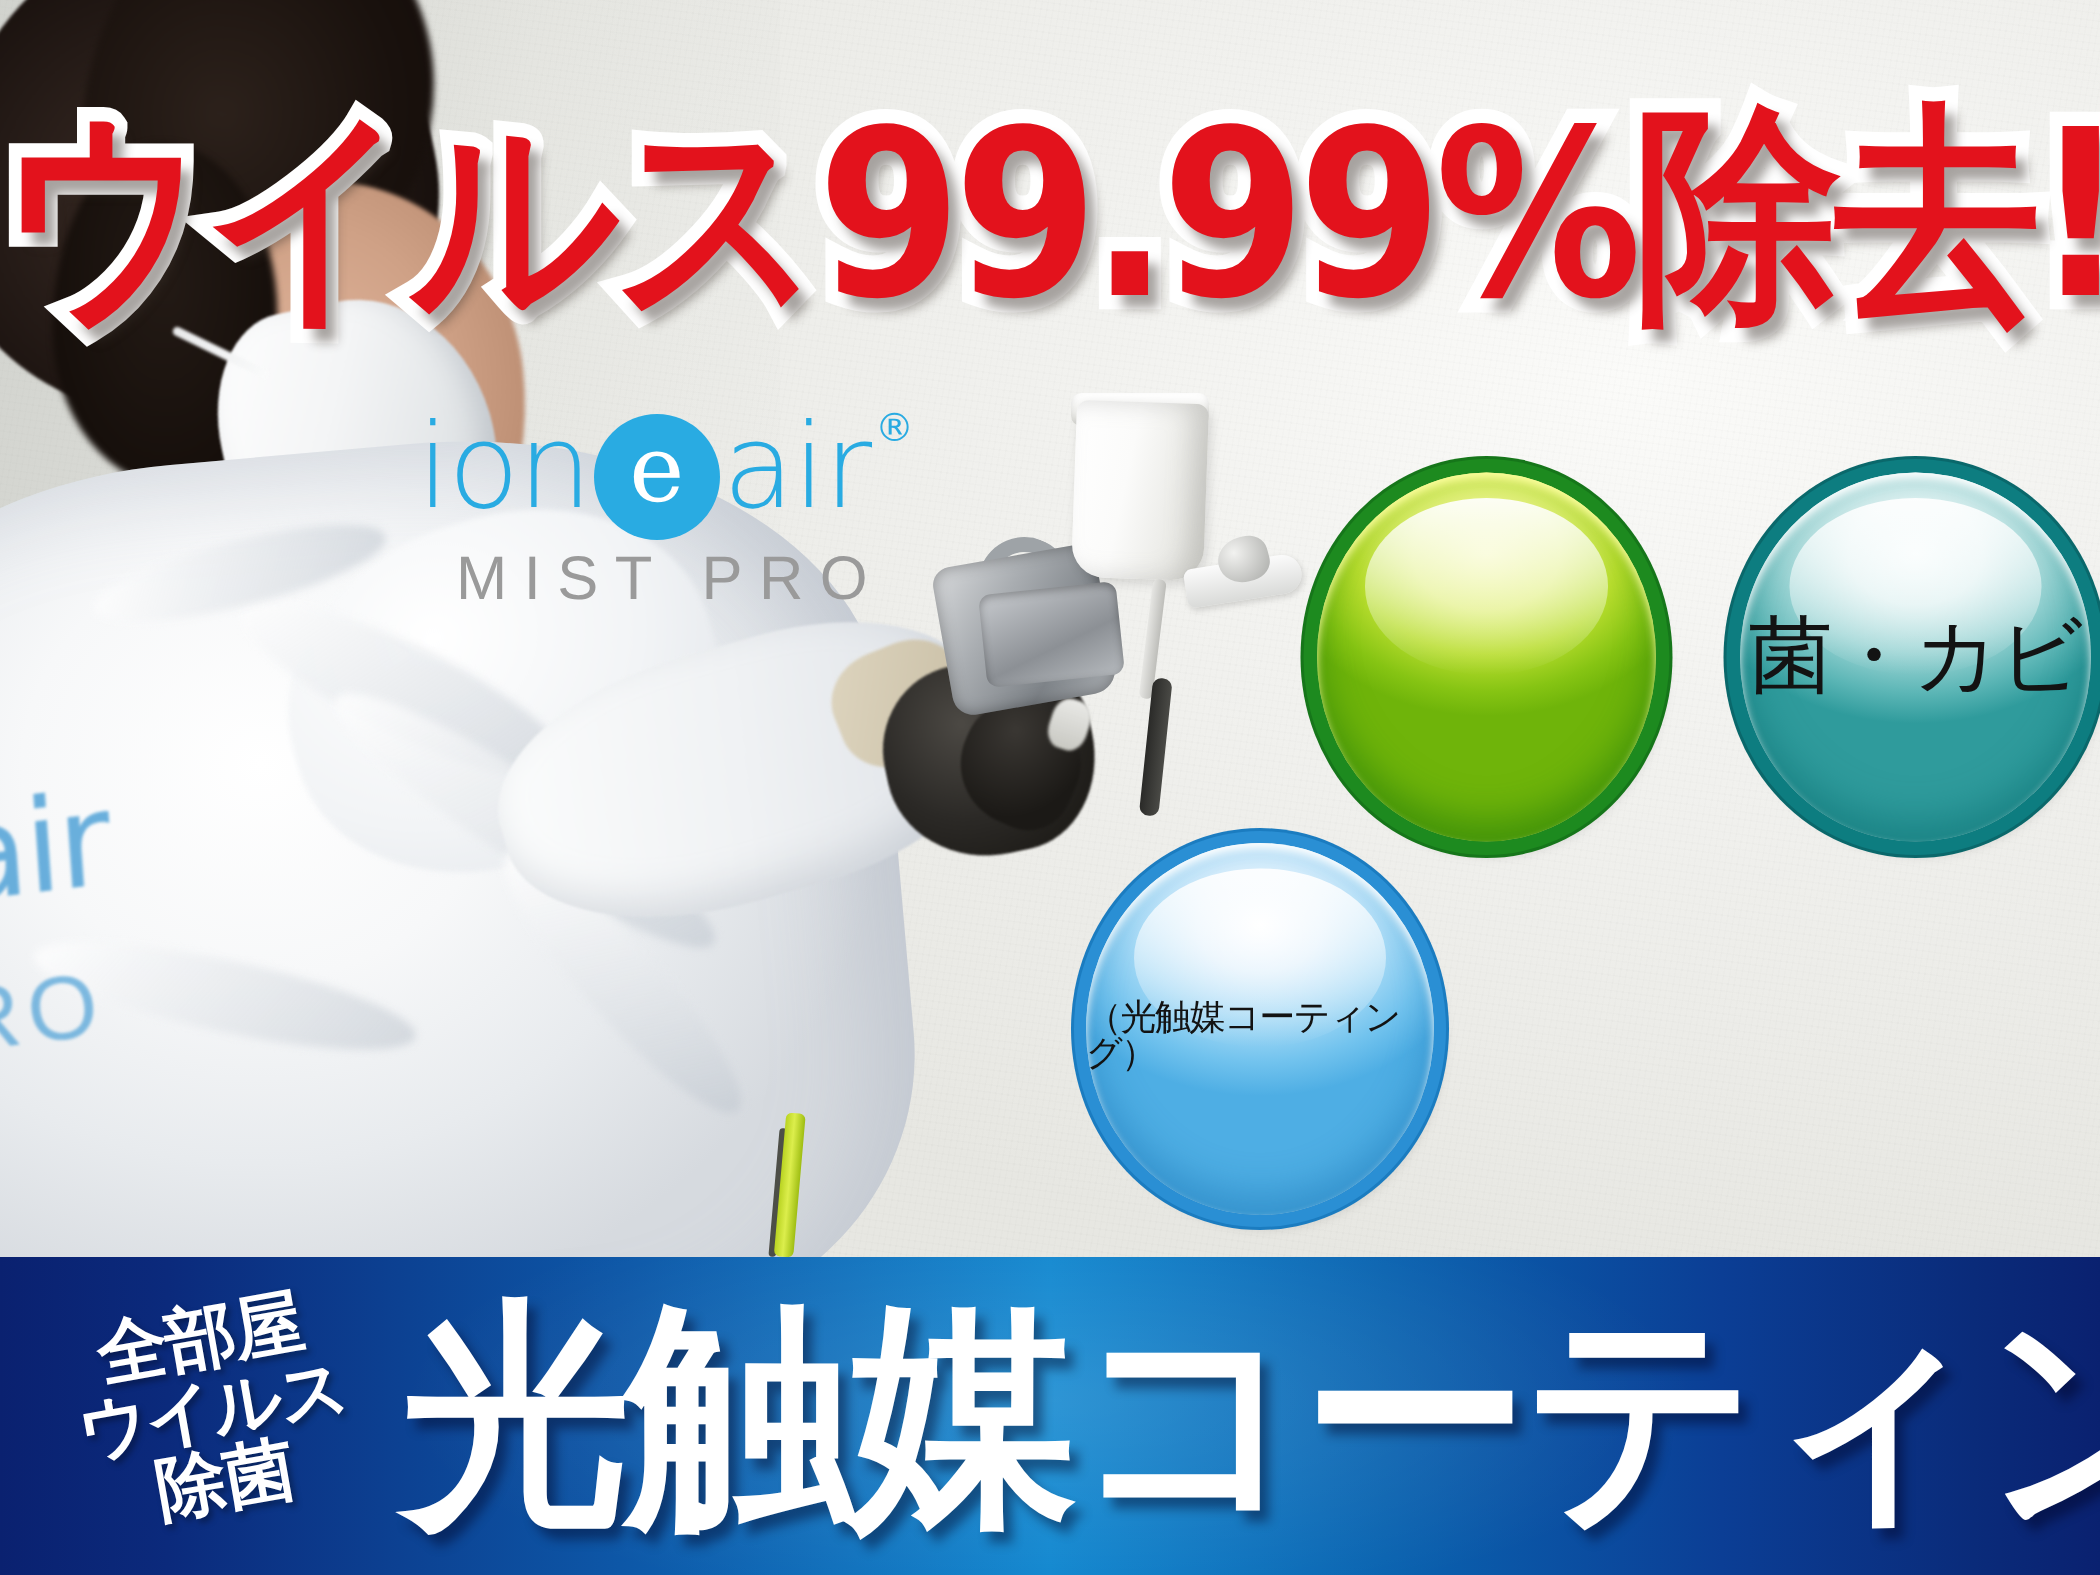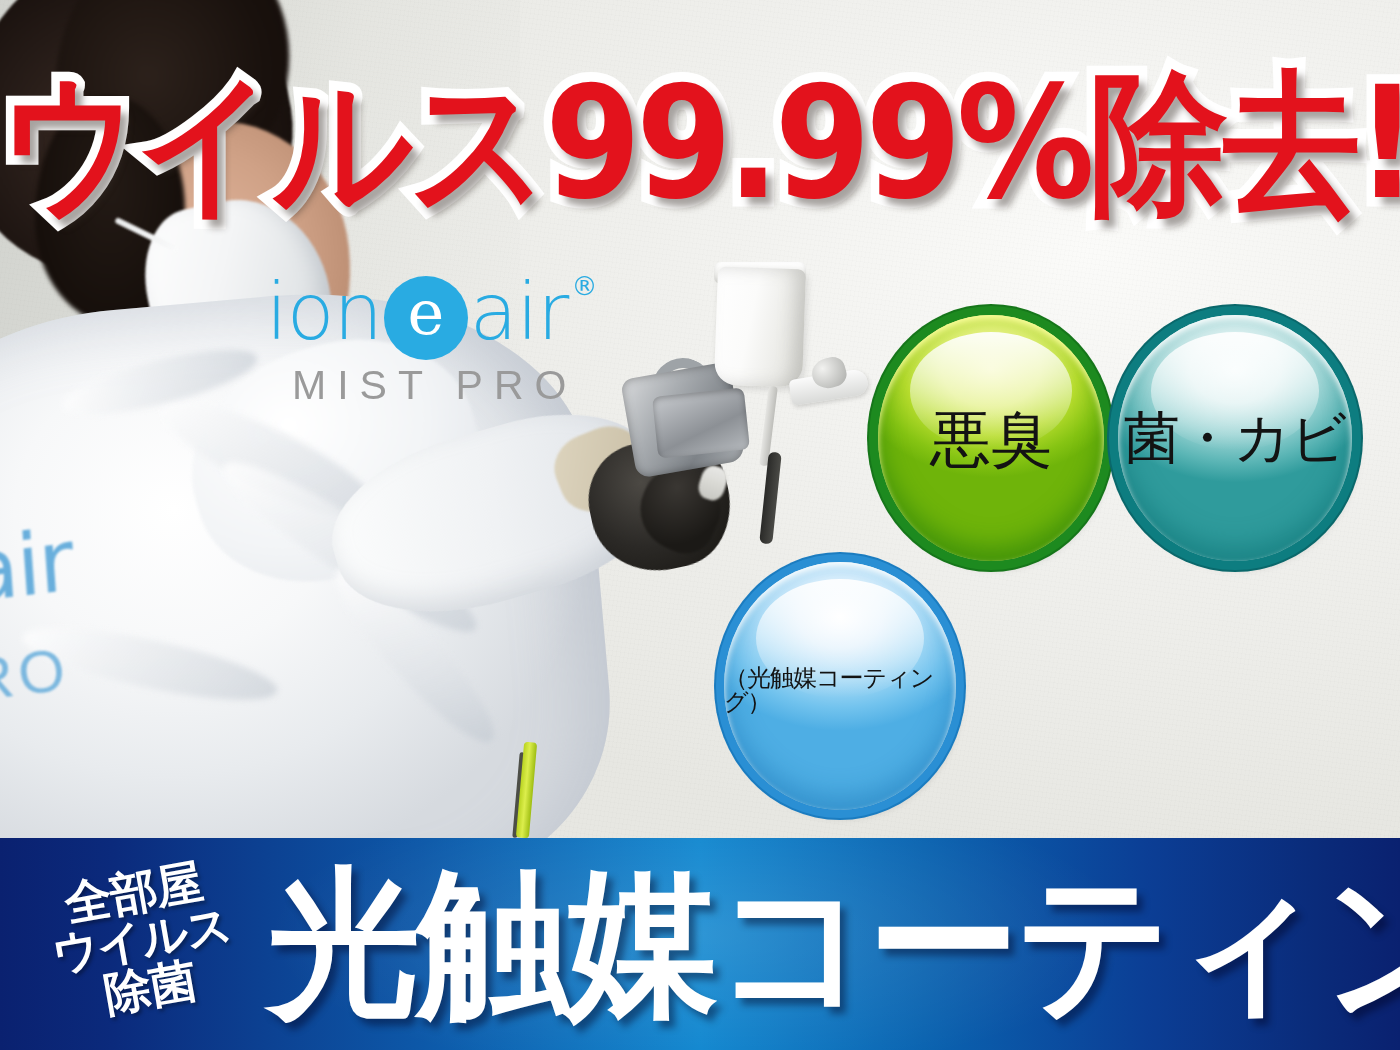--- a/index.html
+++ b/index.html
@@ -199,21 +199,21 @@
     background:linear-gradient(90deg,#b9d321 0%,#dcee4c 45%,#9ebd12 100%);
     transform:rotate(5deg);border-radius:4px;
   }
   .hose-dark{
     position:absolute;left:516px;top:752px;width:5px;height:86px;
     background:#2b2c22;transform:rotate(5deg);border-radius:3px;opacity:.8;
   }
 
   
   .logo{
-    position:absolute;left:266px;top:262px;width:380px;height:160px;
+    position:absolute;left:278px;top:262px;width:380px;height:160px;
   }
   .logo-row{
     position:absolute;left:0;top:0;width:380px;height:100px;
     display:flex;align-items:center;
   }
   .logo-txt{
     font-family:"DejaVu Sans",sans-serif;
     font-size:78px;color:#29abe2;font-weight:300;letter-spacing:-1px;
     line-height:1;
   }
@@ -288,21 +288,21 @@
     left:878px;top:315px;width:226px;height:246px;
     background:
       radial-gradient(ellipse 62% 44% at 50% 22%, #f2f7a8 0%, #e0ef7a 35%, #b8dd2e 62%, #86c413 85%, #6fb40a 100%);
     box-shadow:0 0 0 9px #1d8a1f, 0 0 0 11px #16761a, 4px 6px 10px rgba(0,0,0,.25);
   }
   #bub-odor .rim{box-shadow:inset 0 4px 6px rgba(255,255,160,.95), inset 0 -14px 24px rgba(30,120,10,.55);}
   #bub-odor .b-label{font-size:61px;}
 
   
   #bub-mold{
-    left:1118px;top:315px;width:234px;height:246px;
+    left:1160px;top:315px;width:234px;height:246px;
     background:
       radial-gradient(ellipse 64% 46% at 50% 22%, #f3fbfb 0%, #dcf0f0 30%, #9dd5d5 58%, #5cb6b6 82%, #2f9b9c 100%);
     box-shadow:0 0 0 9px #0d7d80, 0 0 0 11px #0a686b, 4px 6px 10px rgba(0,0,0,.25);
   }
   #bub-mold .rim{box-shadow:inset 0 4px 6px rgba(255,255,255,.95), inset 0 -14px 24px rgba(8,110,112,.5);}
   #bub-mold .b-label{font-size:56px;letter-spacing:-1px;}
 
   
   #bub-voc{
     left:724px;top:562px;width:232px;height:248px;
@@ -417,21 +417,20 @@
       <span class="logo-reg">®</span>
     </div>
     <div class="logo-sub">MIST PRO</div>
   </div>
 
   <div class="headline">ウイルス99.99%除去!</div>
 
   <div class="bubble" id="bub-odor">
     <div class="rim"></div>
     <div class="hl"></div>
-    <div class="b-label">悪臭</div>
   </div>
 
   <div class="bubble" id="bub-mold">
     <div class="rim"></div>
     <div class="hl"></div>
     <div class="b-label">菌・カビ</div>
   </div>
 
   <div class="bubble" id="bub-voc">
     <div class="rim"></div>

